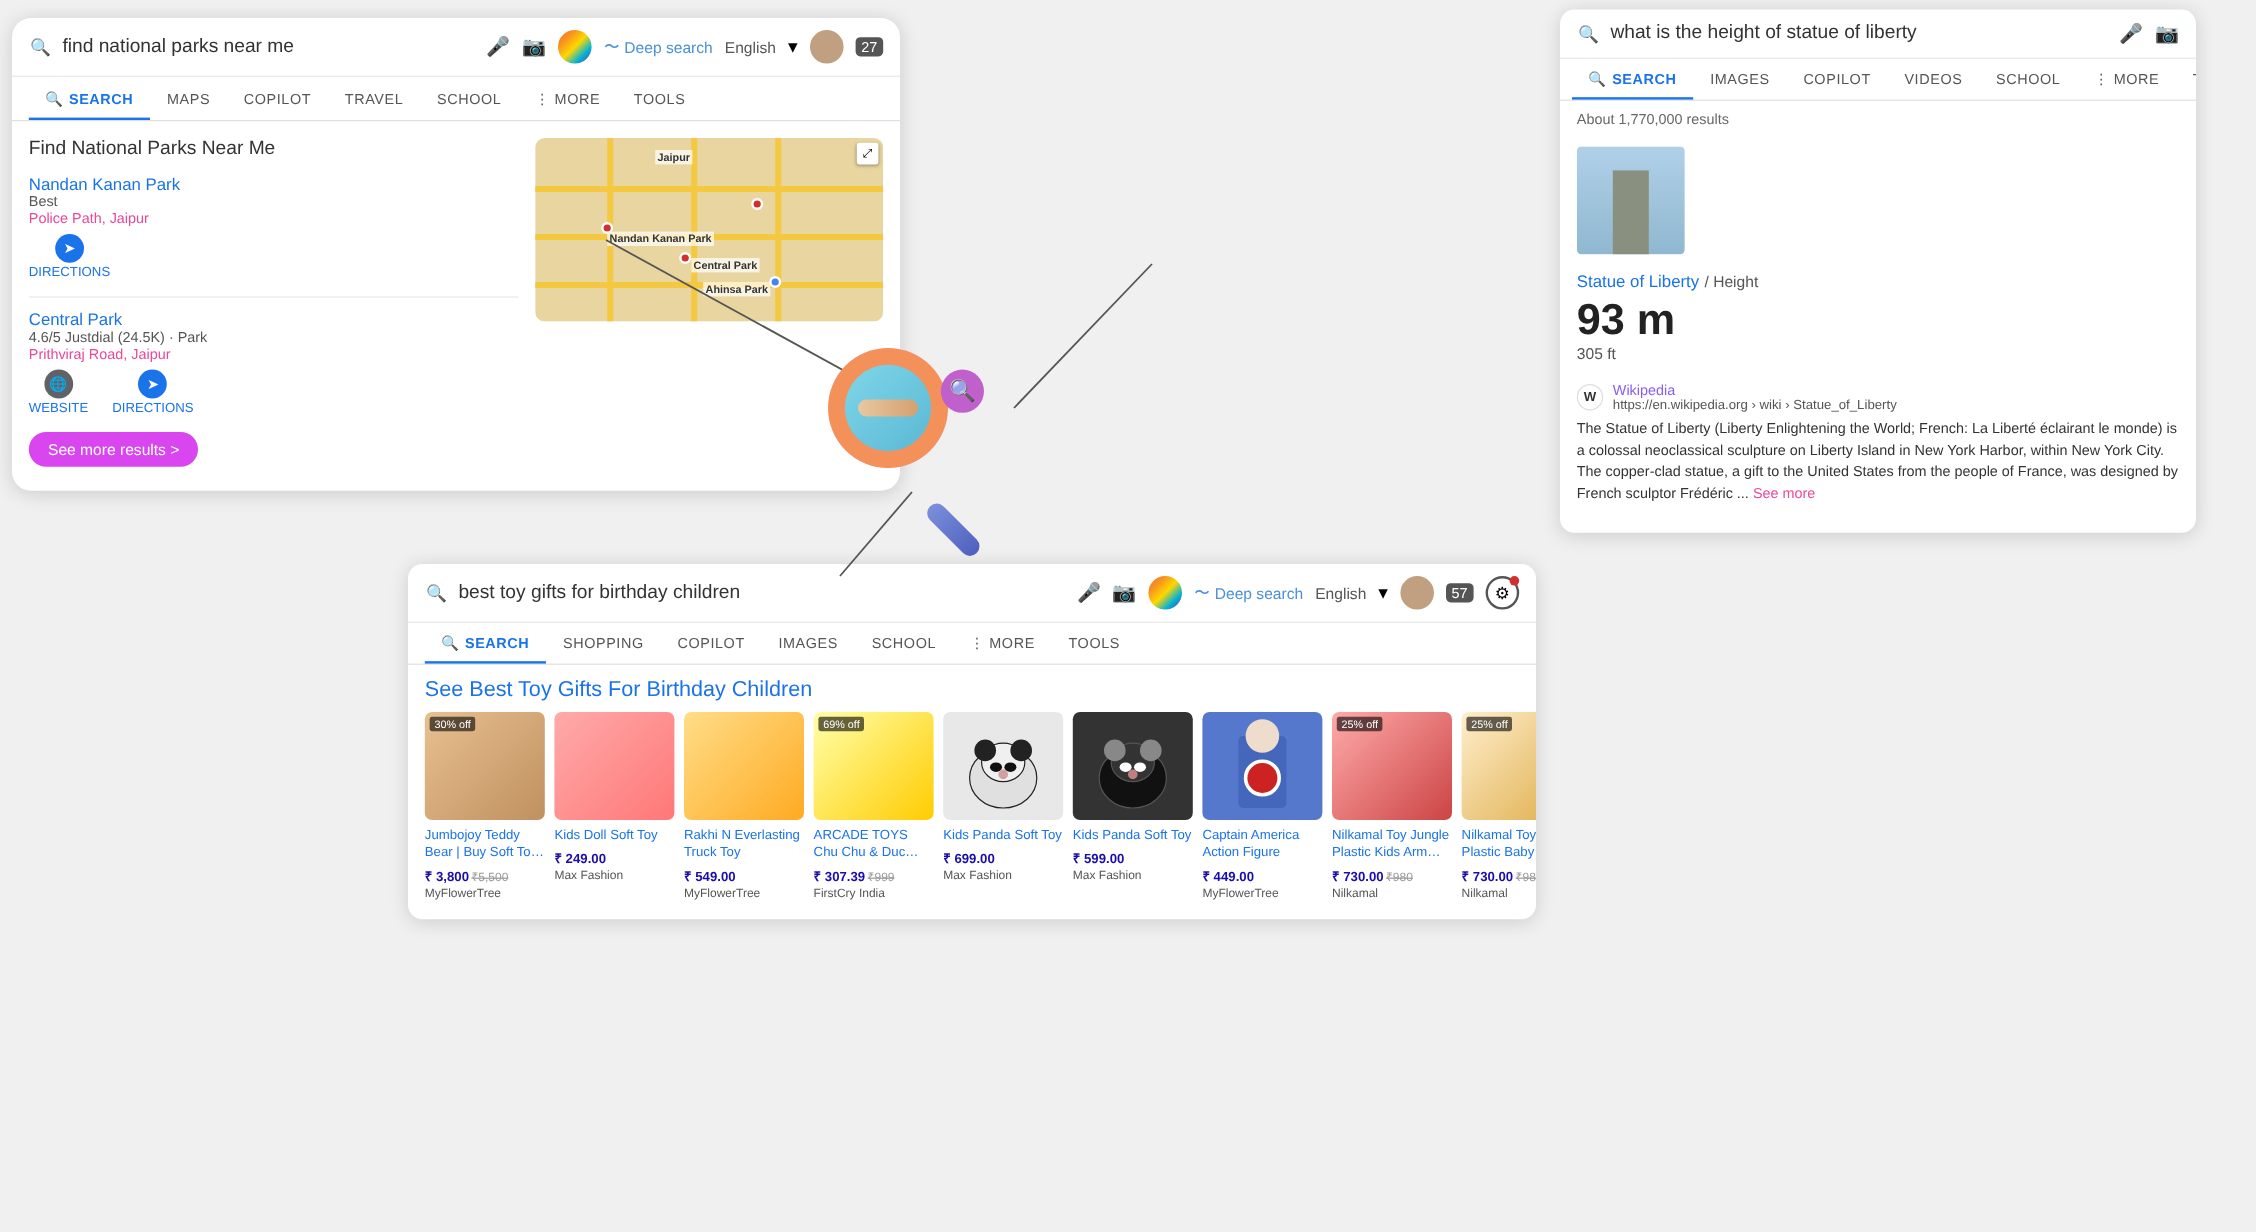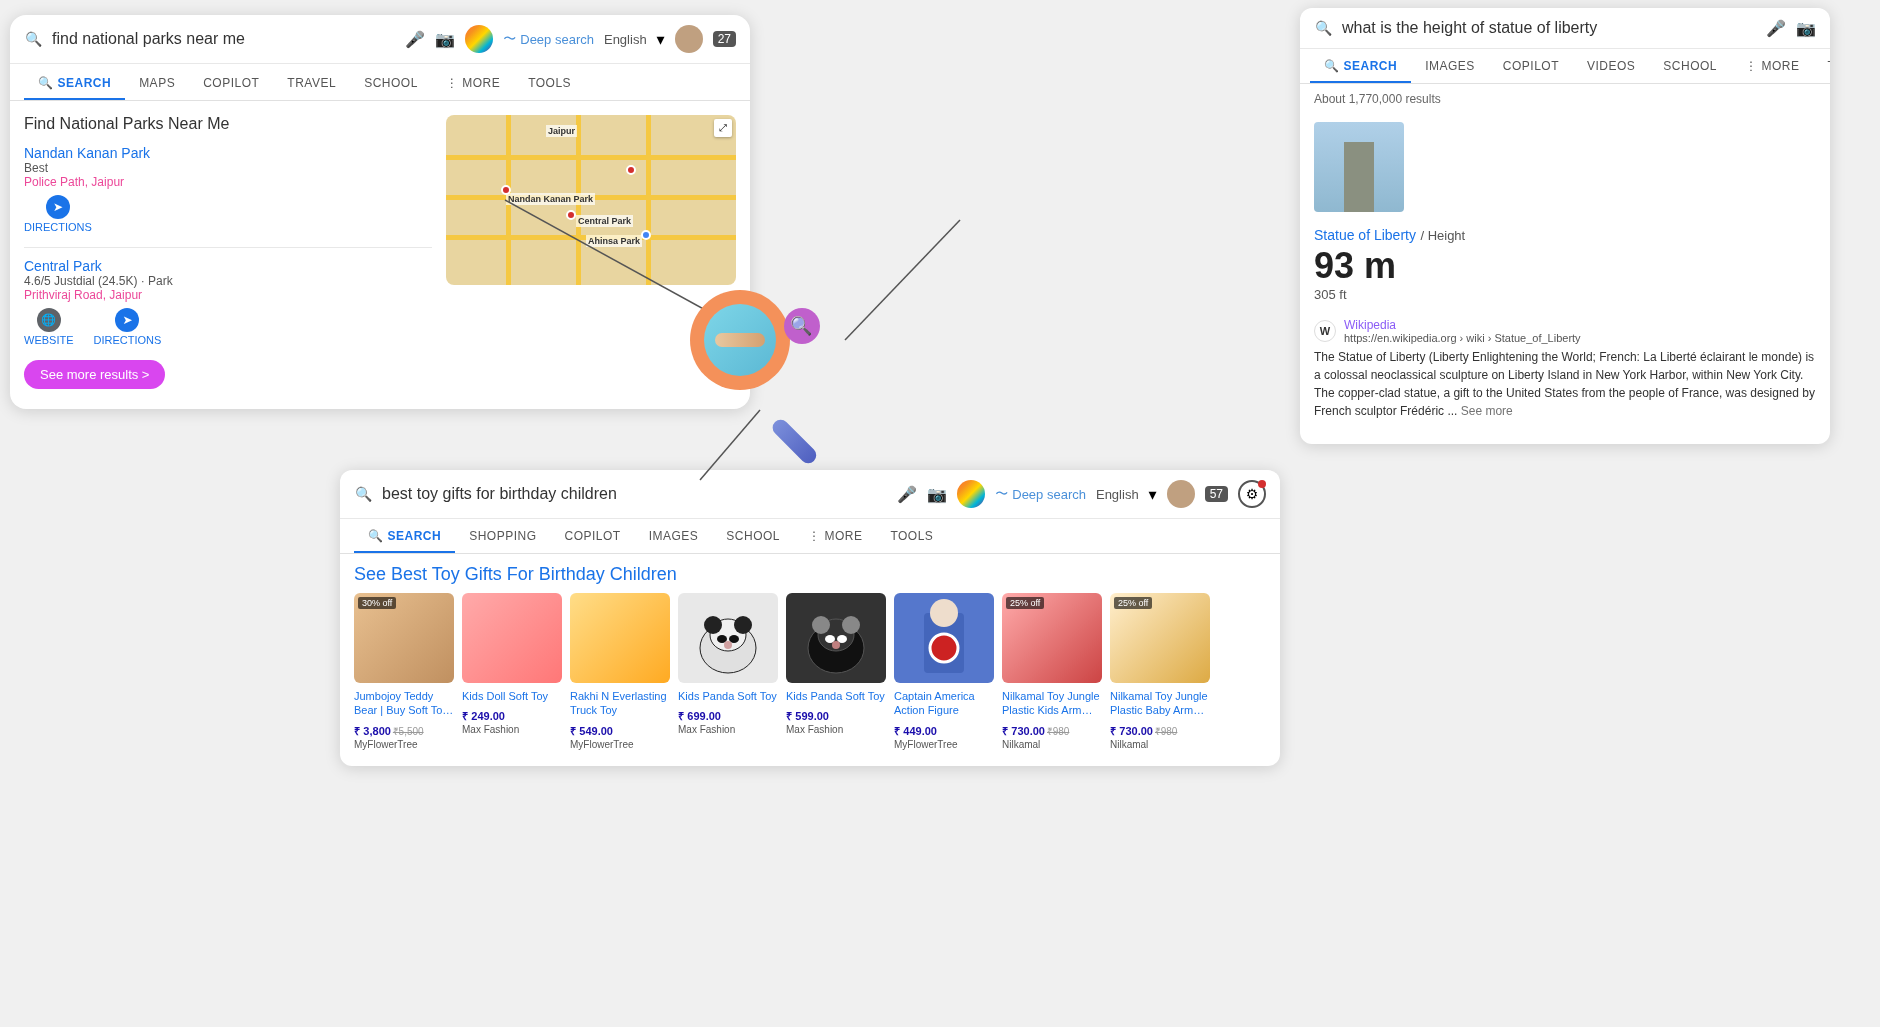--- a/index.html
+++ b/index.html
@@ -211,21 +211,21 @@
       font-size: 13px;
       cursor: pointer;
       margin-top: 8px;
       display: flex;
       align-items: center;
       gap: 4px;
     }
 
     .map-container {
       width: 290px;
-      height: 170px;
+      height: 153px;
       border-radius: 8px;
       overflow: hidden;
       position: relative;
       flex-shrink: 0;
     }
     .map-placeholder {
       width: 100%;
       height: 100%;
       background: #e8d5a0;
       position: relative;
@@ -464,21 +464,21 @@
       cursor: pointer;
       margin-bottom: 4px;
       display: block;
     }
     .wiki-desc {
       font-size: 12px;
       color: #333;
       line-height: 1.5;
     }
     .see-more-link {
-      color: #737373;
+      color: #ec4899;
       cursor: pointer;
       margin-top: 32px;
     }
 
     
     .search-box-3 {
       position: absolute;
       top: 470px;
       left: 340px;
       width: 940px;
@@ -865,20 +865,28 @@
         <div><span class="product-price">₹ 249.00</span></div>
         <div class="product-store">Max Fashion</div>
       </div>
       <div class="product-card">
         <div class="product-image-wrap img-truck"></div>
         <div class="product-name">Rakhi N Everlasting Truck Toy</div>
         <div><span class="product-price">₹ 549.00</span></div>
         <div class="product-store">MyFlowerTree</div>
       </div>
       <div class="product-card">
+        <div class="product-image-wrap img-duck">
+          <div class="product-badge">69% off</div>
+        </div>
+        <div class="product-name">ARCADE TOYS Chu Chu &amp; Duc…</div>
+        <div><span class="product-price">₹ 307.39</span><span class="product-old-price">₹999</span></div>
+        <div class="product-store">FirstCry India</div>
+      </div>
+      <div class="product-card">
         <div class="product-image-wrap img-panda1" style="background: rgb(232, 232, 232);"><svg width="100" height="90" viewBox="0 0 100 90">
             <ellipse cx="50" cy="55" rx="28" ry="25" fill="#e0e0e0" stroke="#222" stroke-width="1"></ellipse>
             <ellipse cx="50" cy="42" rx="18" ry="16" fill="#f0f0f0" stroke="#222" stroke-width="1"></ellipse>
             <ellipse cx="35" cy="32" rx="9" ry="9" fill="#222"></ellipse>
             <ellipse cx="65" cy="32" rx="9" ry="9" fill="#222"></ellipse>
             <ellipse cx="44" cy="46" rx="5" ry="4" fill="#111"></ellipse>
             <ellipse cx="56" cy="46" rx="5" ry="4" fill="#111"></ellipse>
             <circle cx="50" cy="52" r="4" fill="#d0a0a0"></circle>
           </svg></div>
         <div class="product-name">Kids Panda Soft Toy</div>

